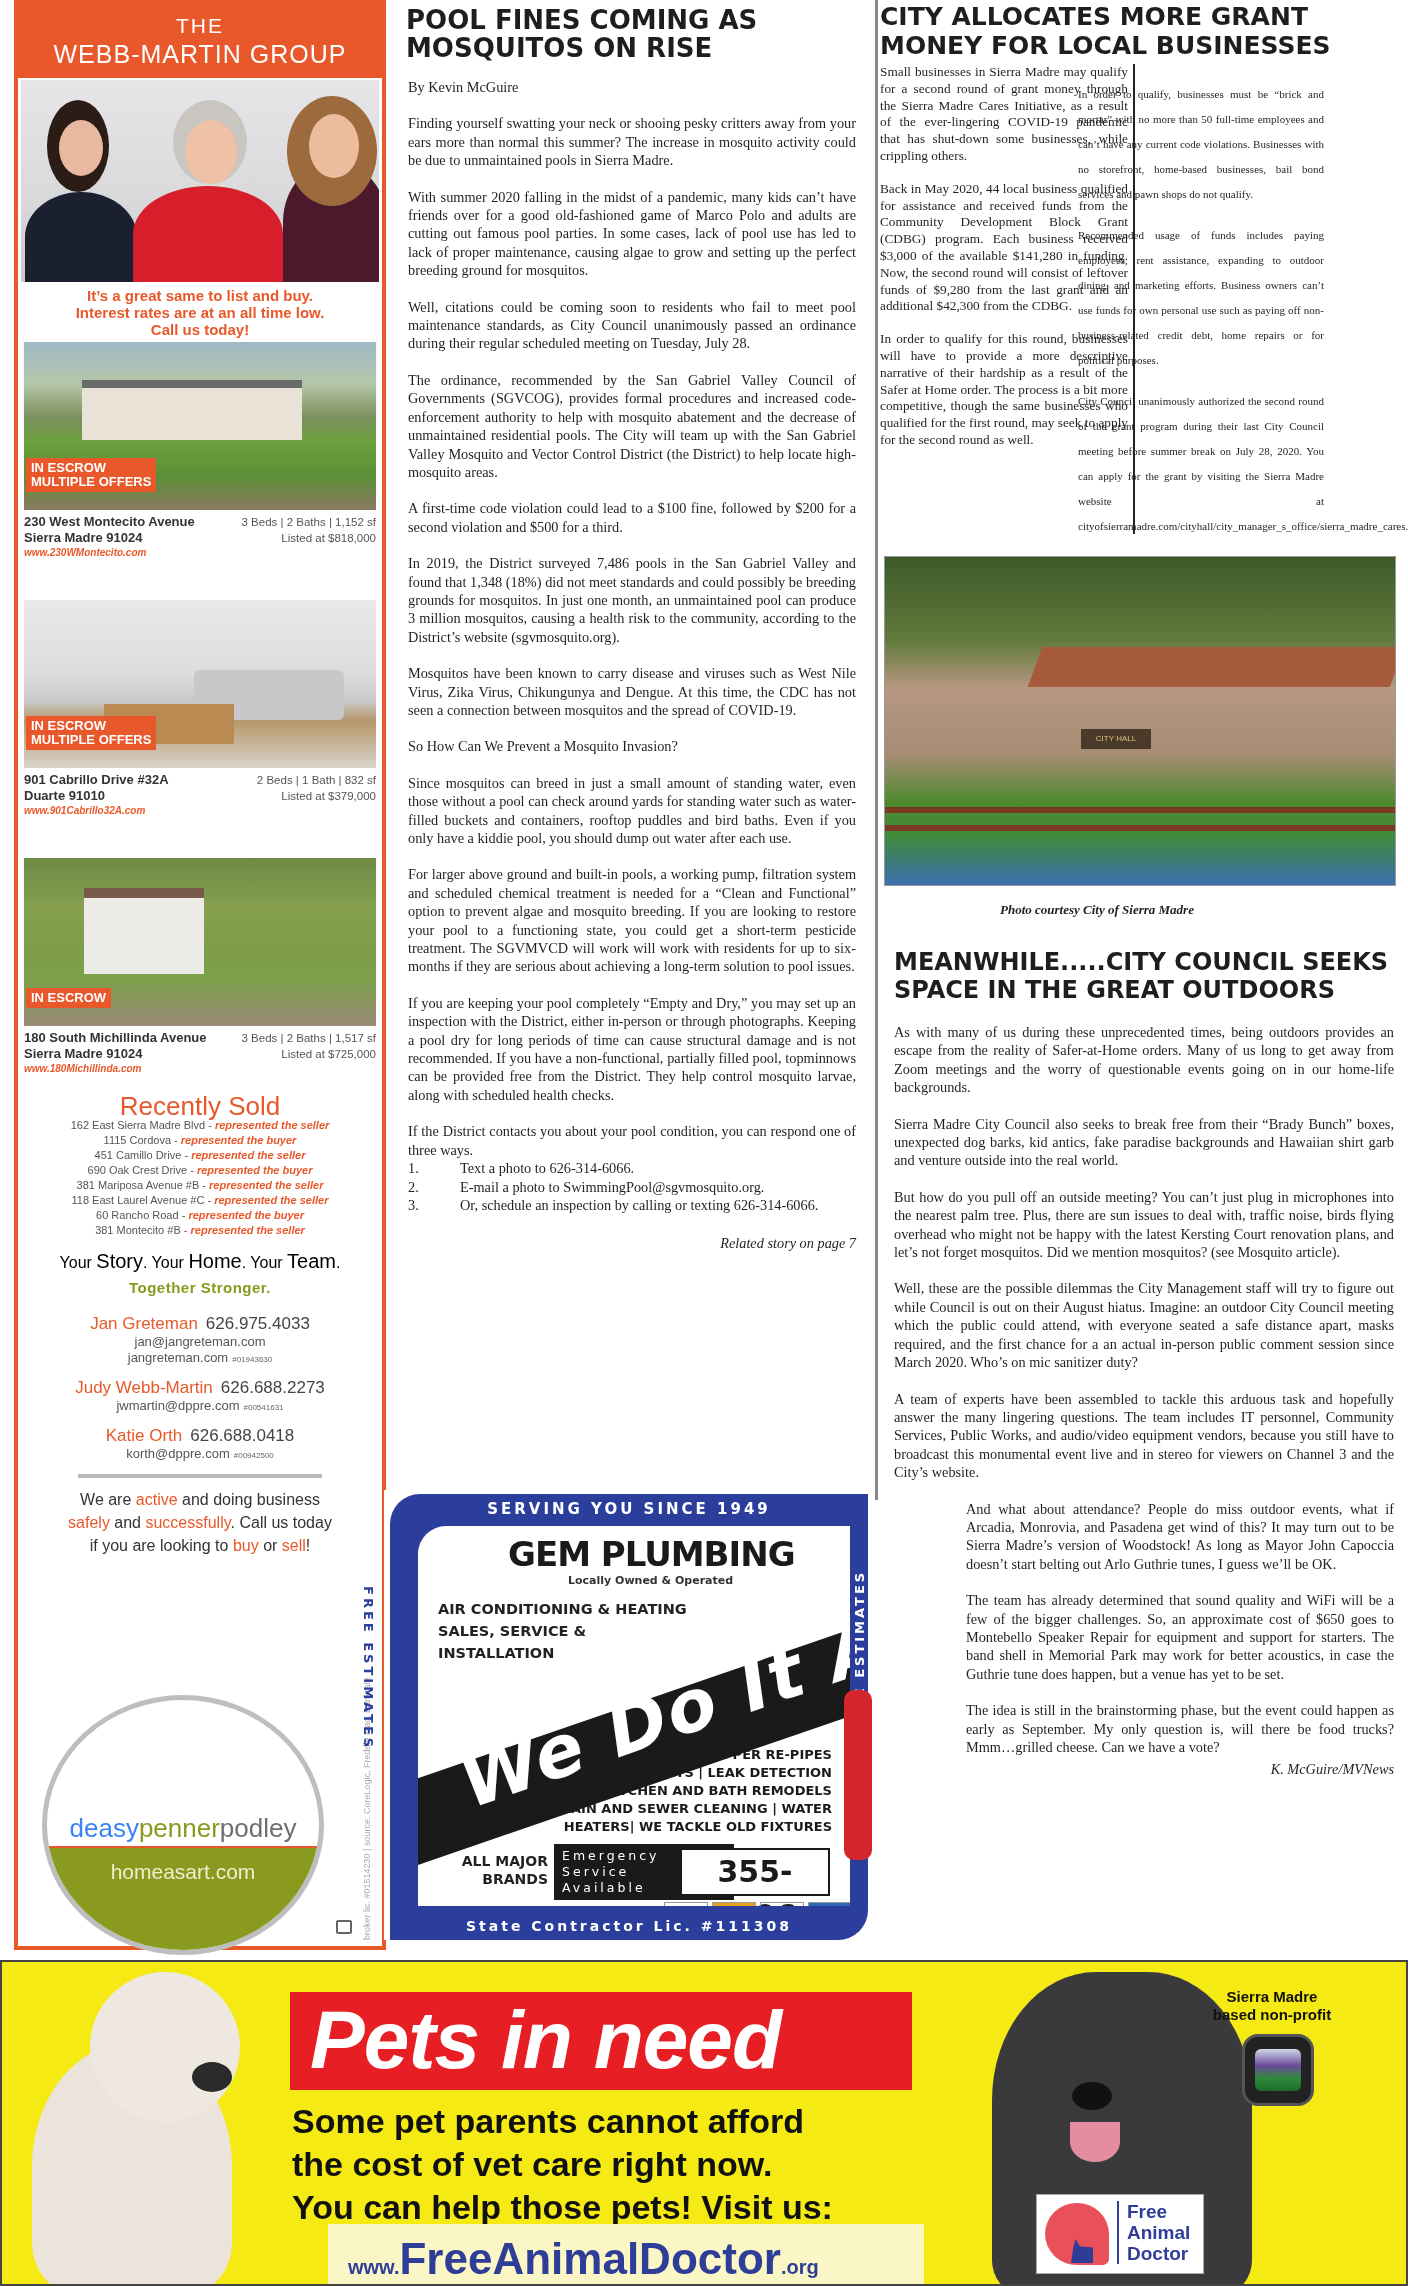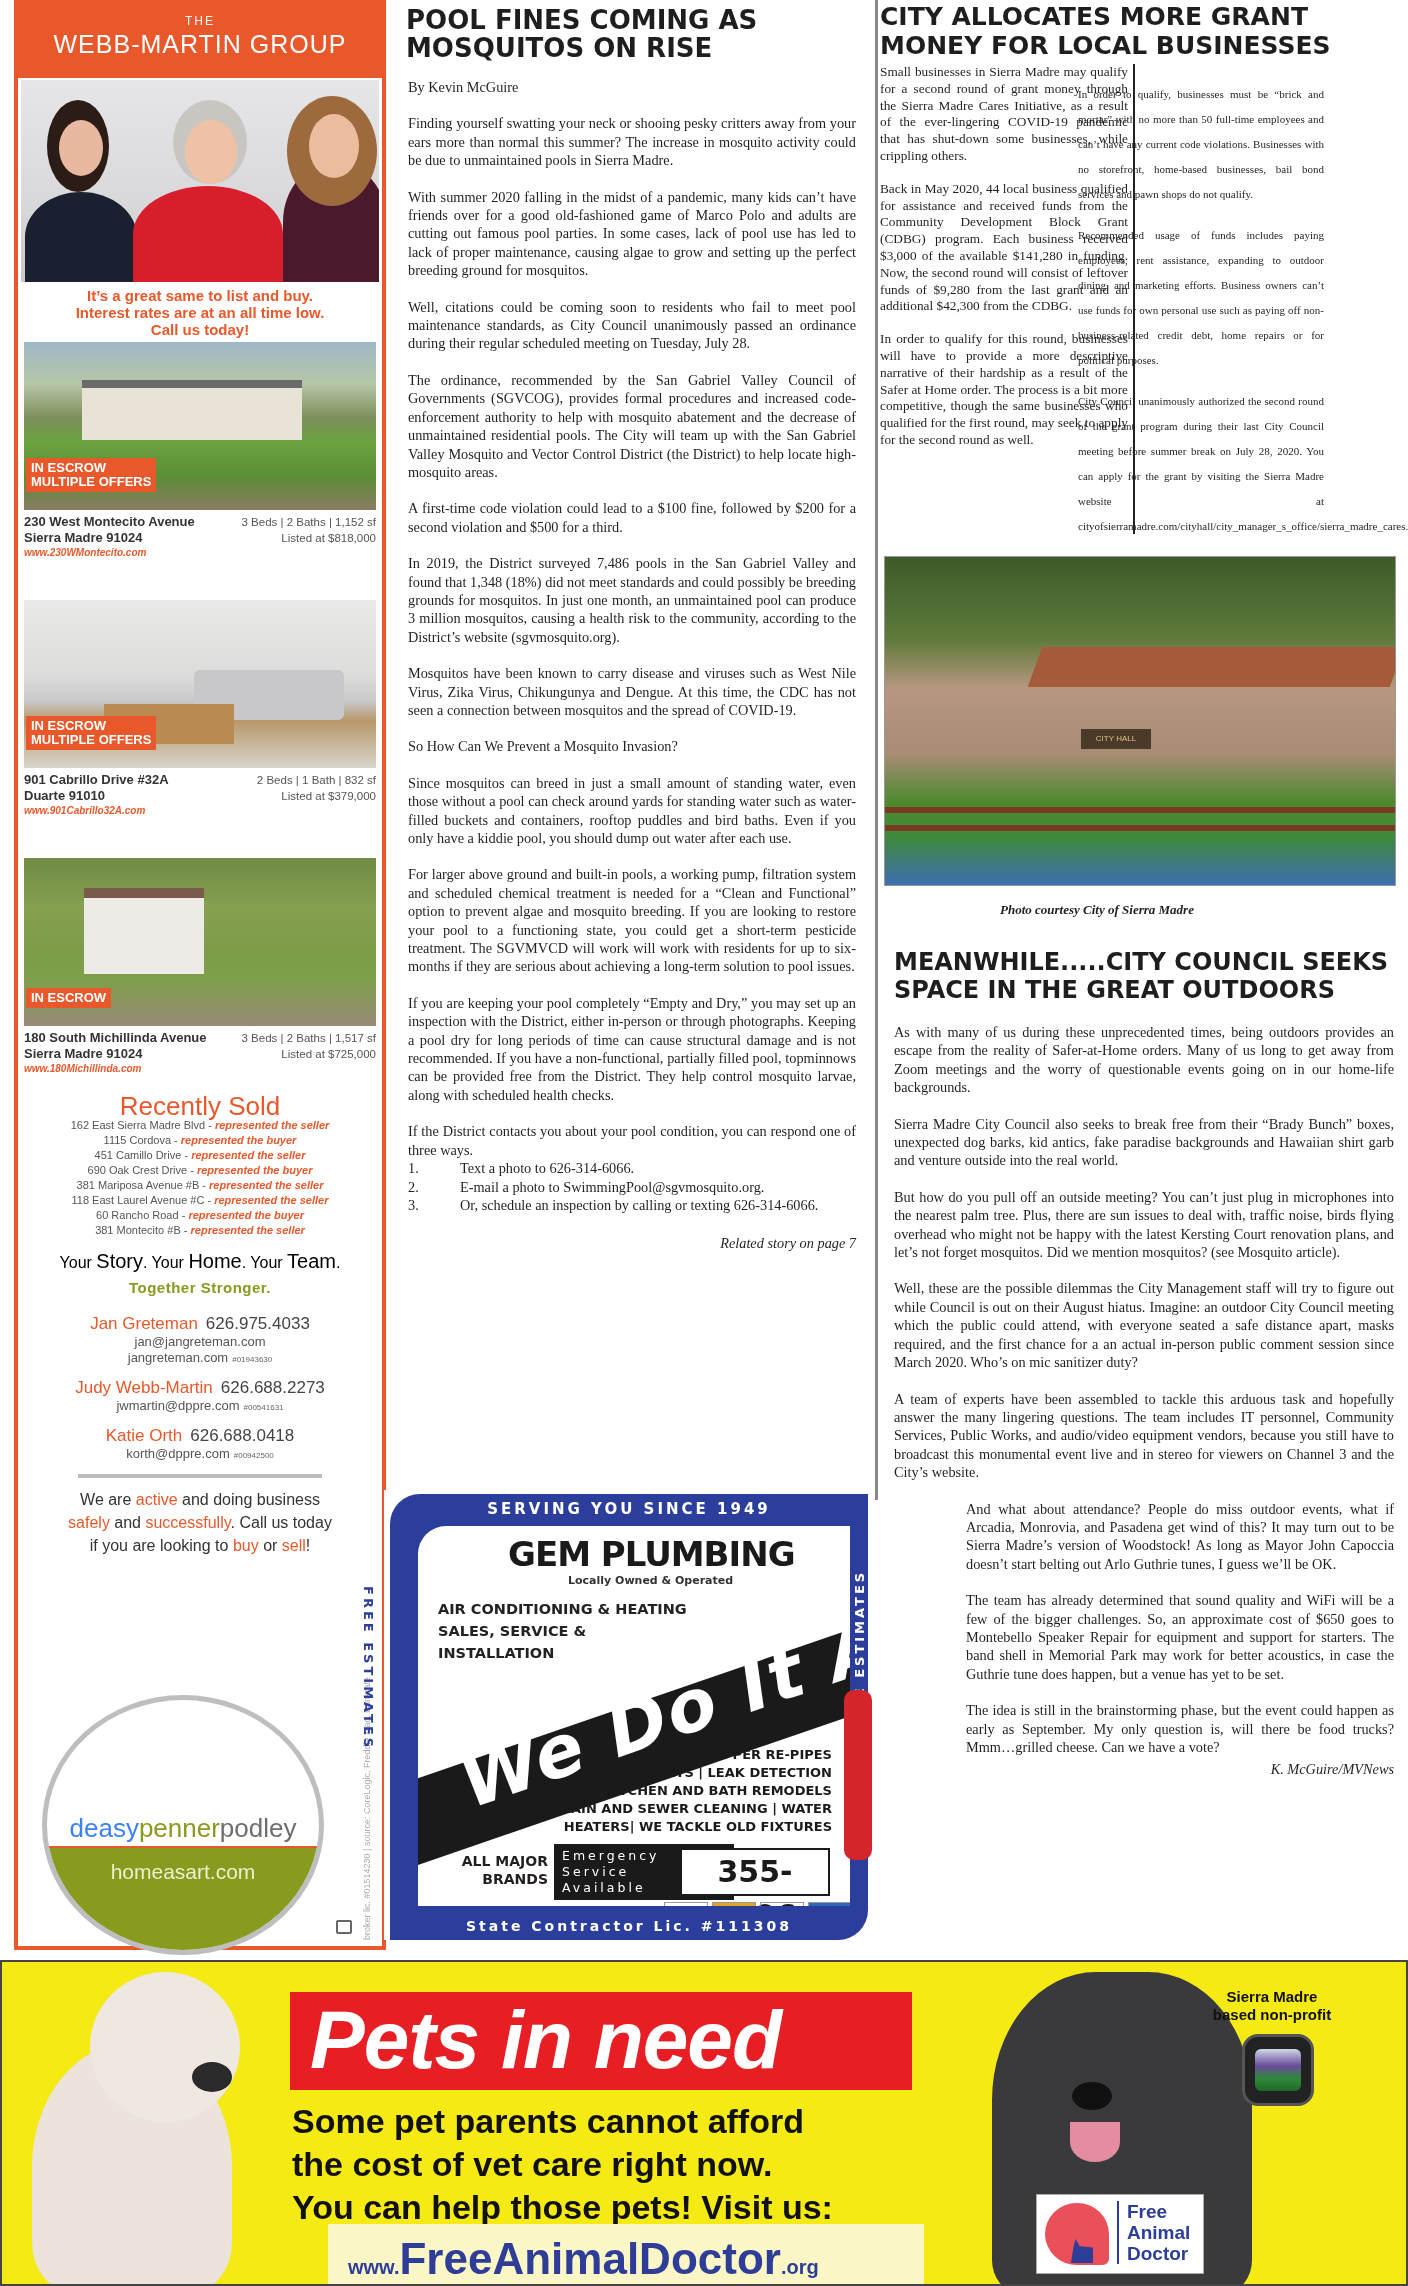--- a/index.html
+++ b/index.html
@@ -1,21 +1,21 @@
 <!DOCTYPE html>
 <html><head>
 <meta charset="utf-8">
 <style>
 *{box-sizing:border-box;margin:0;padding:0}
 body{width:1408px;height:2286px;background:#fff;position:relative;overflow:hidden;font-family:"Liberation Serif",serif;color:#231f20}
 .abs{position:absolute}
 
 #re-ad{left:14px;top:0;width:372px;height:1950px;border:4px solid #e8582a;border-top:none;background:#fff}
 #re-head{background:#e8582a;color:#fff;text-align:center;height:78px;padding-top:14px;font-family:"Liberation Sans",sans-serif}
-#re-head .the{font-size:12px;letter-spacing:2px}
+#re-head .the{font-size:21px;letter-spacing:2px}
 #re-head .grp{font-size:25px;letter-spacing:1px;margin-top:2px}
 .photo{position:relative;overflow:hidden}
 #team-photo{height:202px;margin:2px 3px 0;background:linear-gradient(180deg,#e6e6e8 0%,#d9d9dc 60%,#c9c9cc 100%)}
 .person{position:absolute;bottom:0;border-radius:50% 50% 0 0}
 .head{position:absolute;border-radius:50%}
 #re-tag{color:#e8582a;font-family:"Liberation Sans",sans-serif;font-weight:bold;text-align:center;font-size:15px;line-height:17px;padding:5px 0 4px}
 .listing-photo{height:168px;margin:0 6px}
 .badge{position:absolute;left:2px;bottom:18px;background:#e8582a;color:#fff;font-family:"Liberation Sans",sans-serif;font-weight:bold;font-size:13px;line-height:14px;padding:3px 5px}
 .listing-info{margin:4px 6px 0;height:86px;font-family:"Liberation Sans",sans-serif;position:relative}
 .l-addr{font-size:13px;color:#333;line-height:16px;font-weight:bold}

